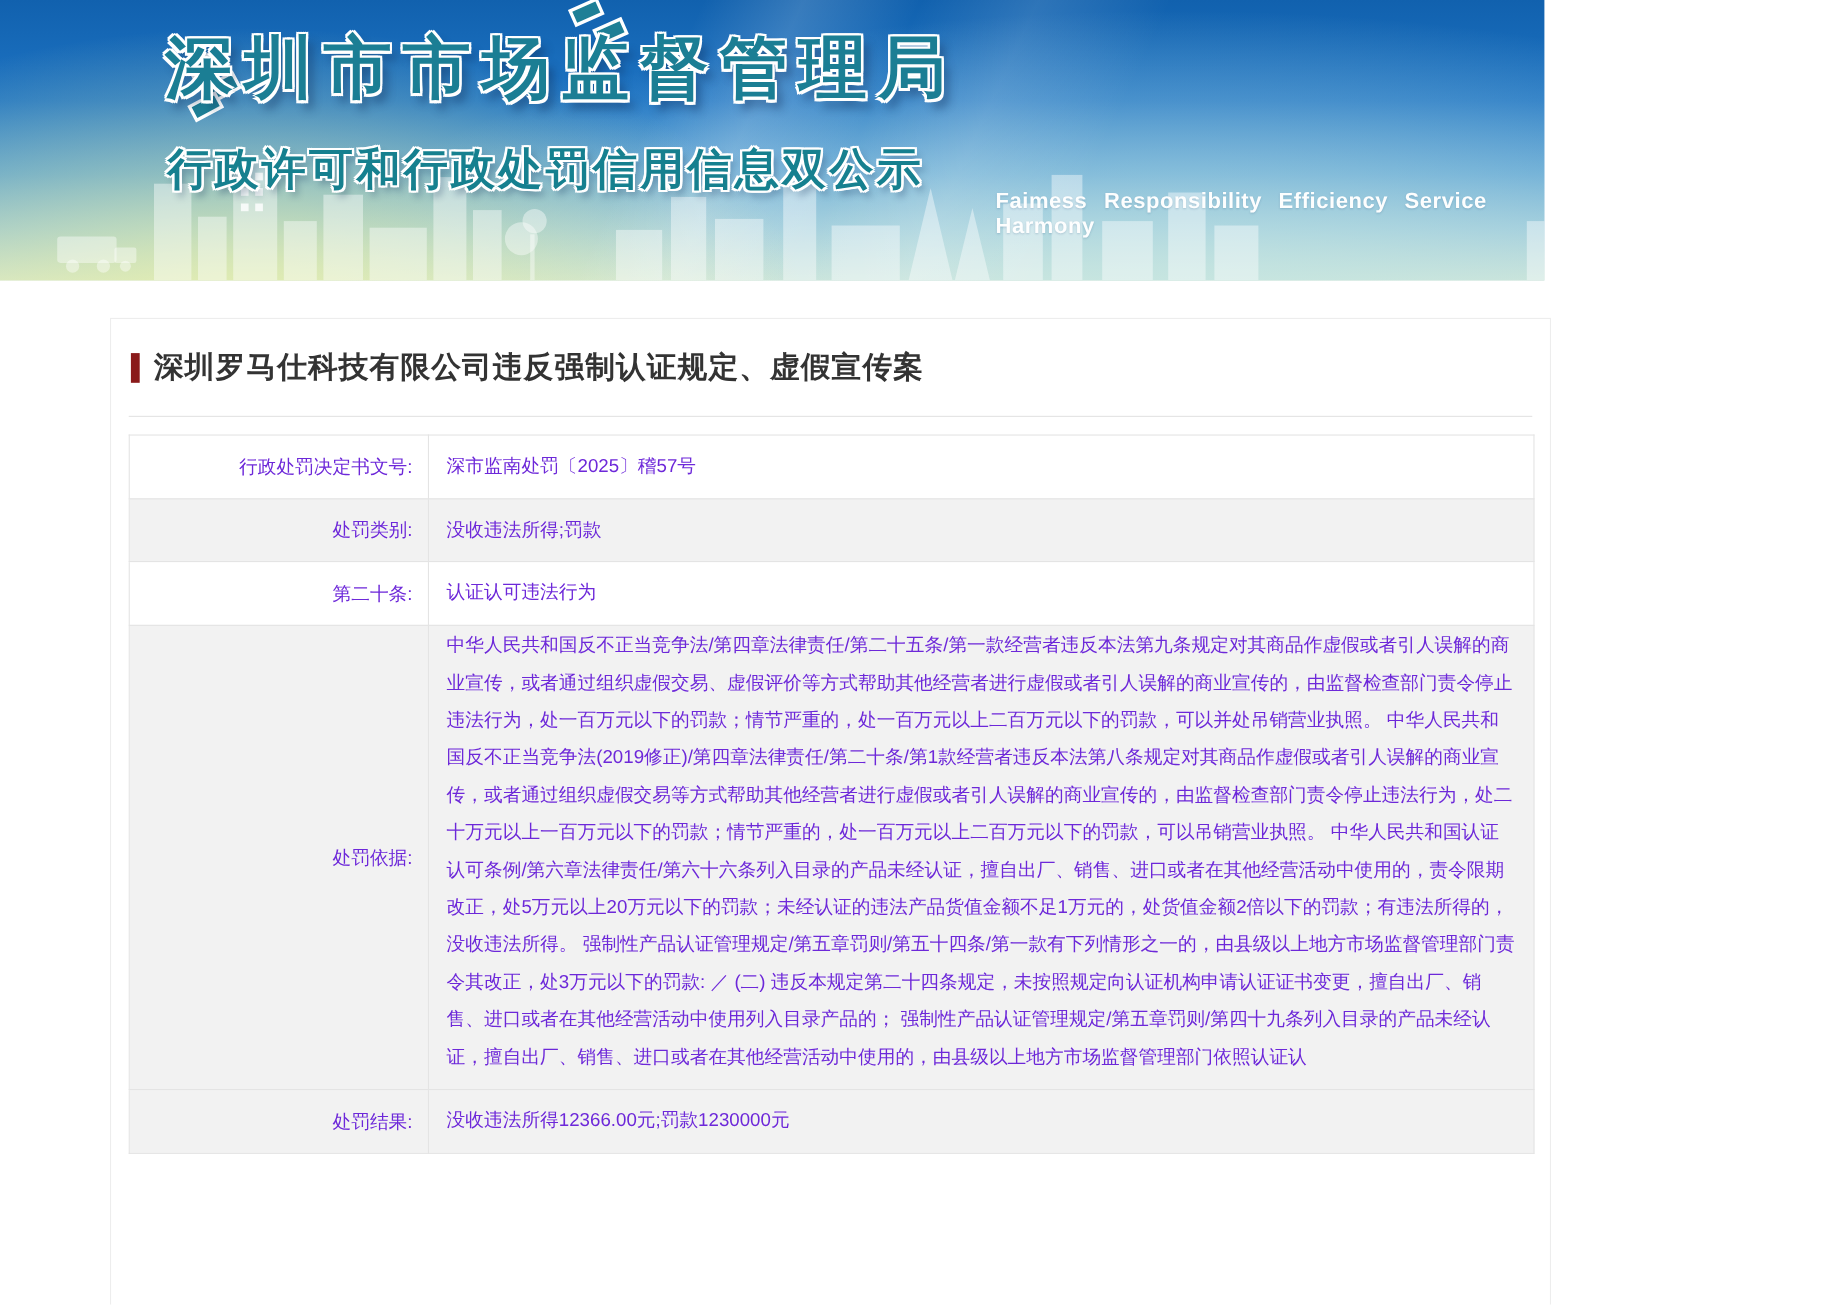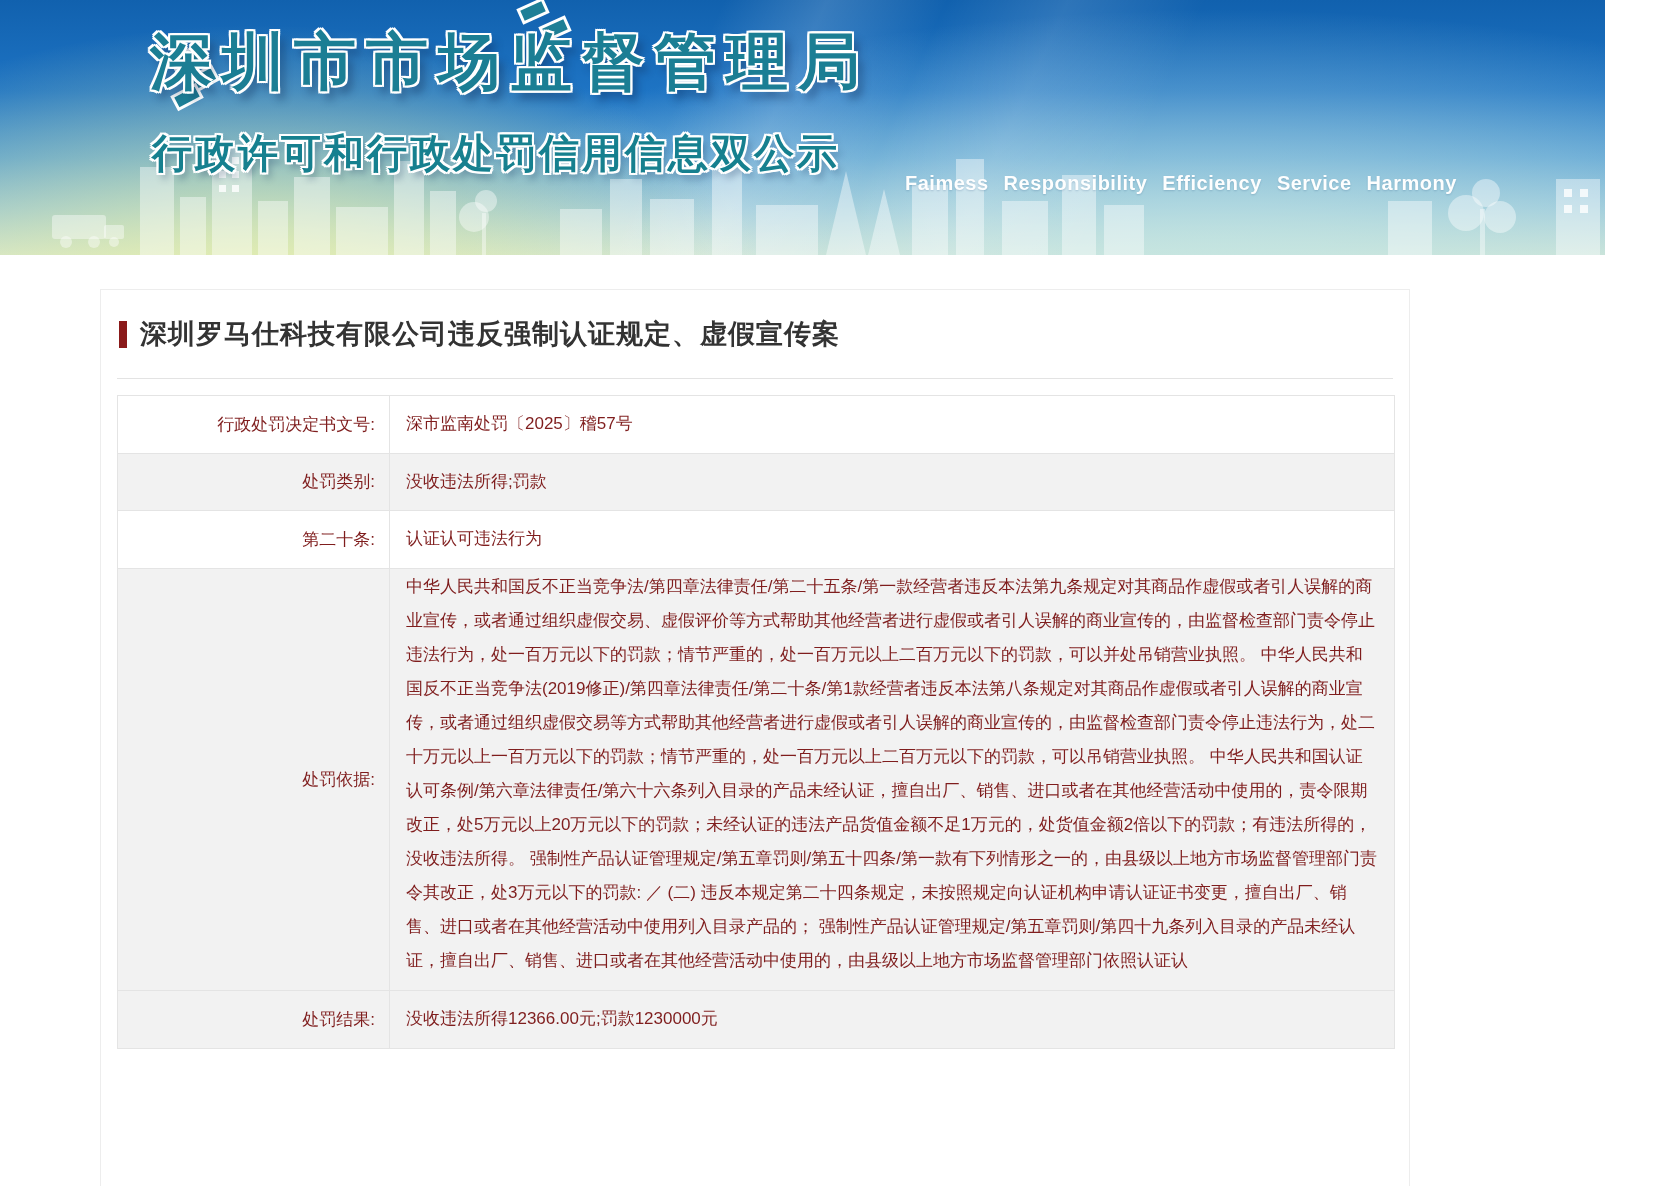--- a/index.html
+++ b/index.html
@@ -6,21 +6,21 @@
   html,body { margin:0; padding:0; }
   body {
     width:1664px; height:1186px; overflow:hidden;
     background:#ffffff;
     font-family:"Liberation Sans", sans-serif;
     color:#333;
   }
 
   
   .banner {
-    position:relative; width:1605px; height:255px; overflow:hidden;
+    position:relative; width:1404px; height:255px; overflow:hidden;
     background:
       radial-gradient(ellipse 820px 420px at 16% 112%, rgba(228,238,168,0.85), rgba(228,238,168,0) 62%),
       radial-gradient(ellipse 1250px 430px at 76% 115%, rgba(196,230,228,0.9), rgba(196,230,228,0) 66%),
       linear-gradient(to bottom, #1161ae 0%, #1e74c4 36%, #4f9ad2 62%, #8fc0d8 82%, #cfe2d2 100%);
   }
   .banner::after {
     content:""; position:absolute; inset:0;
     background:linear-gradient(115deg,
       rgba(255,255,255,0) 42%, rgba(255,255,255,0.16) 48%,
       rgba(255,255,255,0) 55%, rgba(255,255,255,0.12) 62%,
@@ -65,21 +65,21 @@
   
   .content {
     position:relative; margin:34px 0 0 100px; width:1310px; min-height:900px;
     background:#fff; border:1px solid #ededed; padding:26px 16px 60px 16px;
   }
   .page-title-row { display:flex; align-items:center; margin:0 0 26px 2px; }
   .red-bar { width:8px; height:27px; background:#8a1a1a; margin-right:13px; flex:none; }
   .page-title { margin:0; font-size:27px; font-weight:700; color:#333; letter-spacing:1px; }
   .divider { border-top:1px solid #e3e3e3; margin:0 0 16px 0; }
 
-  table.kv { width:1278px; border-collapse:collapse; font-size:17px; color:#7f1d1d; table-layout:fixed; }
+  table.kv { width:1278px; border-collapse:collapse; font-size:17px; color:#6d28d9; table-layout:fixed; }
   .kv td { border:1px solid #e4e4e4; padding:16px; vertical-align:middle; }
   .kv td.lbl { width:272px; text-align:right; padding-right:14px; white-space:nowrap; }
   .kv td.val { line-height:1.45; }
   .kv tr.r5 td.val { line-height:34px; padding-top:1px; padding-bottom:12px; }
   .kv tr.r2, .kv tr.r3, .kv tr.r5, .kv tr.r6 { background:#f2f2f2; }
 </style>
 </head>
 <body>
 
 <div class="banner">

